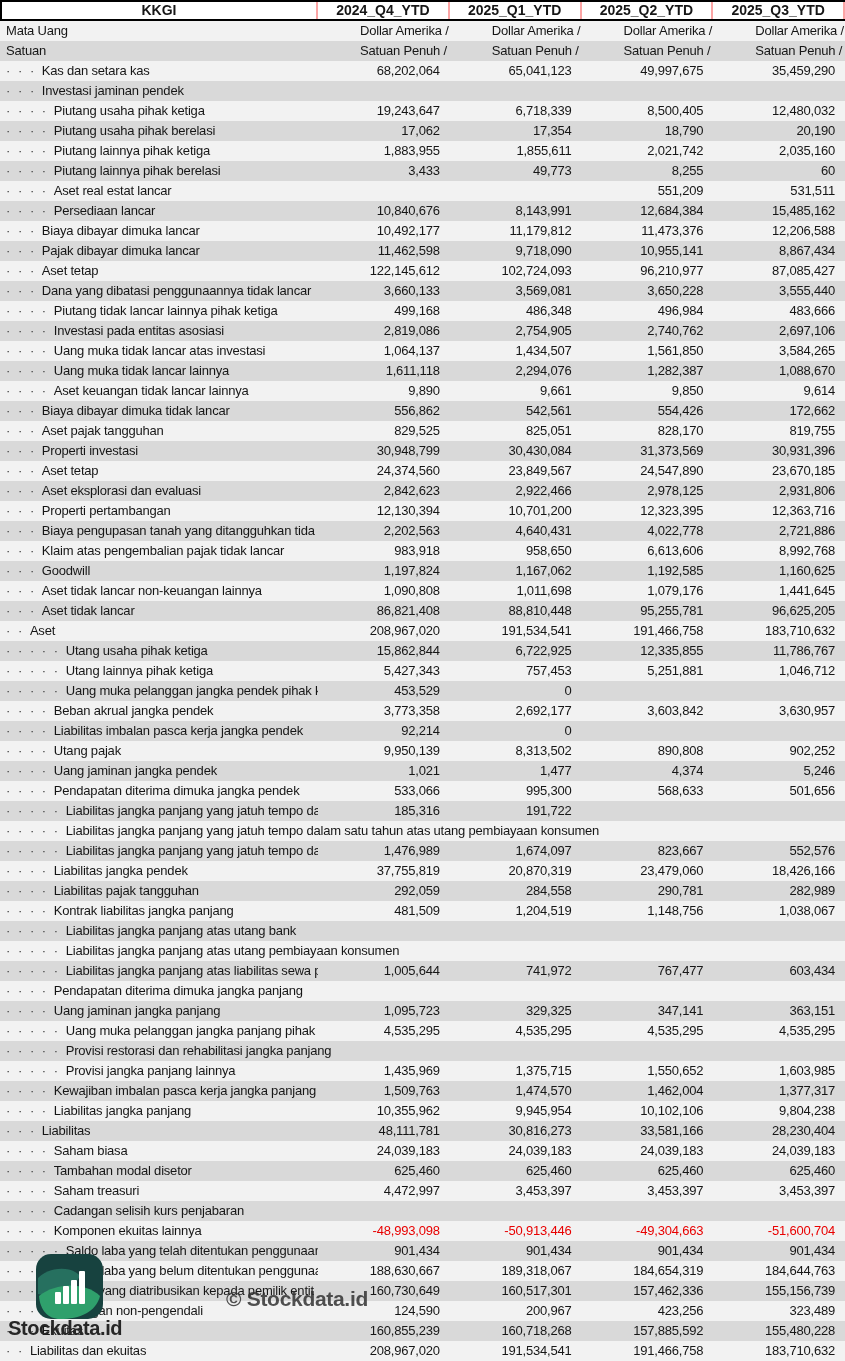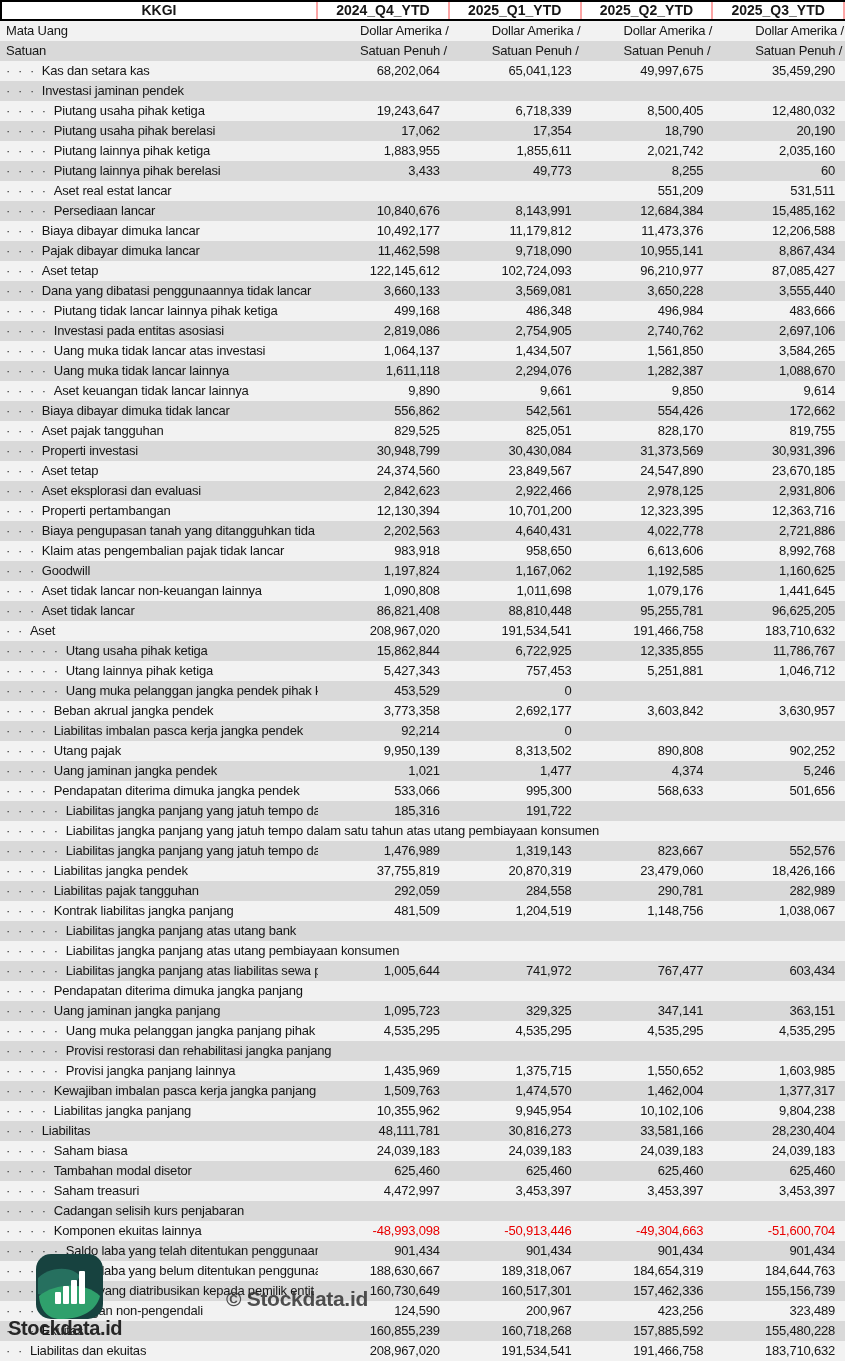--- a/index.html
+++ b/index.html
@@ -330,21 +330,21 @@
       <div class="row">
         <div class="cell label full"><span class="dots">· · · · · </span><span>Liabilitas jangka panjang yang jatuh tempo dalam satu tahun atas utang pembiayaan konsumen</span></div>
         <div class="cell val"></div>
         <div class="cell val"></div>
         <div class="cell val"></div>
         <div class="cell val"></div>
       </div>
       <div class="row">
         <div class="cell label"><span class="dots">· · · · · </span><span>Liabilitas jangka panjang yang jatuh tempo dal</span></div>
         <div class="cell val">1,476,989</div>
-        <div class="cell val">1,319,143</div>
+        <div class="cell val">1,674,097</div>
         <div class="cell val">823,667</div>
         <div class="cell val">552,576</div>
       </div>
       <div class="row">
         <div class="cell label"><span class="dots">· · · · </span><span>Liabilitas jangka pendek</span></div>
         <div class="cell val">37,755,819</div>
         <div class="cell val">20,870,319</div>
         <div class="cell val">23,479,060</div>
         <div class="cell val">18,426,166</div>
       </div>

